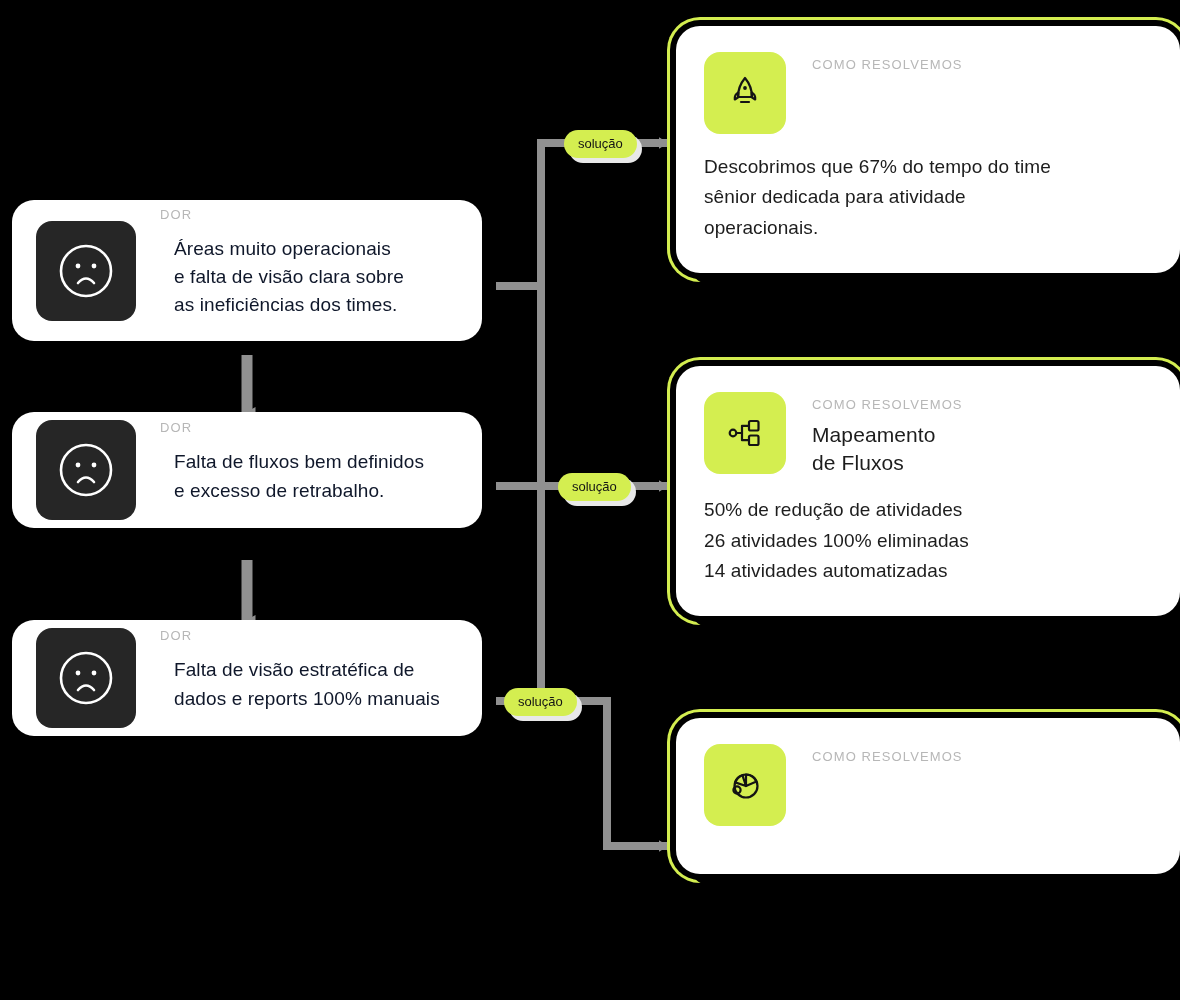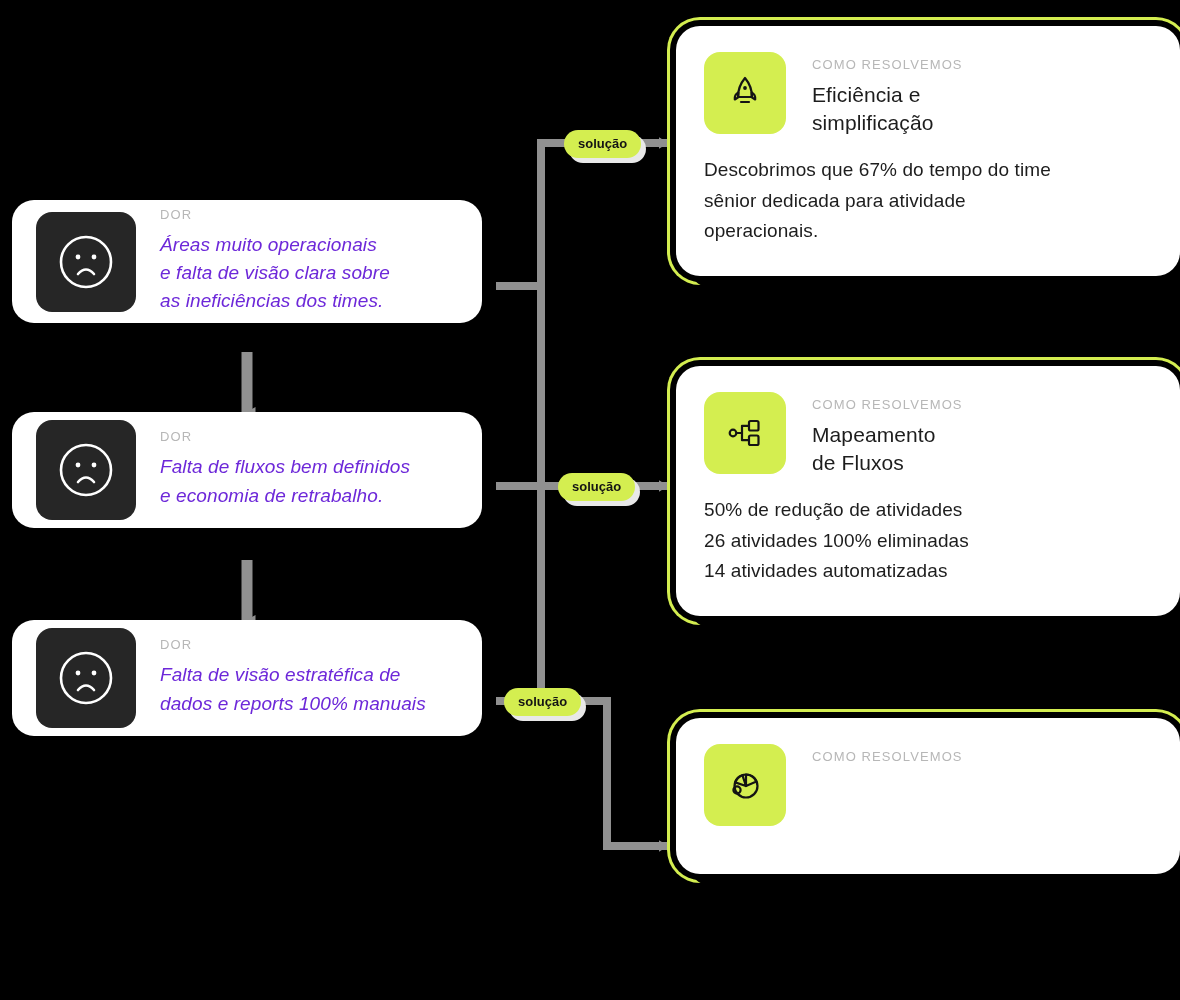--- a/index.html
+++ b/index.html
@@ -56,25 +56,24 @@
     font-size: 13px;
     letter-spacing: 1.1px;
     color: #b7b7b7;
     text-transform: uppercase;
     margin: 0 0 10px 0;
     line-height: 1;
   }
   .pain-text {
     font-size: 19px;
     line-height: 1.48;
-    color: #6d28d9;
-    margin: 0;
+    color: #0f172a;
+    margin: 14px;
     white-space: pre-line;
     letter-spacing: 0.1px;
-    font-style: italic;
   }
 
   
   .sol-card {
     position: absolute;
     box-sizing: border-box;
     width: 504px;
     background: #ffffff;
     border-radius: 24px;
     z-index: 3;
@@ -119,21 +118,21 @@
     letter-spacing: 0.1px;
   }
 
   
   .badge {
     position: absolute;
     z-index: 4;
     background: #d4ee50;
     color: #141414;
     font-size: 13px;
-    font-weight: bold;
+    font-weight: normal;
     border-radius: 999px;
     padding: 7px 14px 8px 14px;
     line-height: 1;
     box-shadow: 5px 5px 0 0 #e8e8e8;
     white-space: nowrap;
   }
 </style>
 </head>
 <body>
 
@@ -196,21 +195,21 @@
       <svg width="64" height="64" viewBox="0 0 64 64" aria-hidden="true">
         <circle cx="32" cy="32" r="25" fill="none" stroke="#ffffff" stroke-width="2.6"></circle>
         <circle cx="24" cy="27" r="2.4" fill="#ffffff"></circle>
         <circle cx="40" cy="27" r="2.4" fill="#ffffff"></circle>
         <path d="M24 44 Q32 35 40 44" fill="none" stroke="#ffffff" stroke-width="2.6" stroke-linecap="round"></path>
       </svg>
     </div>
     <div class="pain-body">
       <p class="eyebrow">DOR</p>
       <p class="pain-text">Falta de fluxos bem definidos
-e economia de retrabalho.</p>
+e excesso de retrabalho.</p>
     </div>
   </div>
 
   <div class="pain-card" style="left:12px; top:620px;">
     <div class="pain-icon">
       <svg width="64" height="64" viewBox="0 0 64 64" aria-hidden="true">
         <circle cx="32" cy="32" r="25" fill="none" stroke="#ffffff" stroke-width="2.6"></circle>
         <circle cx="24" cy="27" r="2.4" fill="#ffffff"></circle>
         <circle cx="40" cy="27" r="2.4" fill="#ffffff"></circle>
         <path d="M24 44 Q32 35 40 44" fill="none" stroke="#ffffff" stroke-width="2.6" stroke-linecap="round"></path>
@@ -233,22 +232,20 @@
         <svg width="40" height="40" viewBox="0 0 40 40" aria-hidden="true">
           <path d="M20 5 C25 11 27 18 27 24 L13 24 C13 18 15 11 20 5 Z" fill="none" stroke="#141414" stroke-width="2.2" stroke-linejoin="round"></path>
           <circle cx="20" cy="15" r="1.9" fill="#141414"></circle>
           <path d="M13.4 19.5 C10.5 21 9.5 23.5 9.8 26.5 L13.2 24.3 Z" fill="none" stroke="#141414" stroke-width="2.2" stroke-linejoin="round"></path>
           <path d="M26.6 19.5 C29.5 21 30.5 23.5 30.2 26.5 L26.8 24.3 Z" fill="none" stroke="#141414" stroke-width="2.2" stroke-linejoin="round"></path>
           <line x1="16" y1="29" x2="24" y2="29" stroke="#141414" stroke-width="2.2" stroke-linecap="round"></line>
         </svg>
       </div>
       <div class="sol-head-text">
         <p class="eyebrow">COMO RESOLVEMOS</p>
-        <p class="sol-title">Eficiência e
-simplificação</p>
       </div>
     </div>
     <p class="sol-body">Descobrimos que 67% do tempo do time
 sênior dedicada para atividade
 operacionais.</p>
   </div>
 
   <div class="sol-card" style="left:676px; top:366px;">
     <div class="sol-head">
       <div class="sol-icon">

